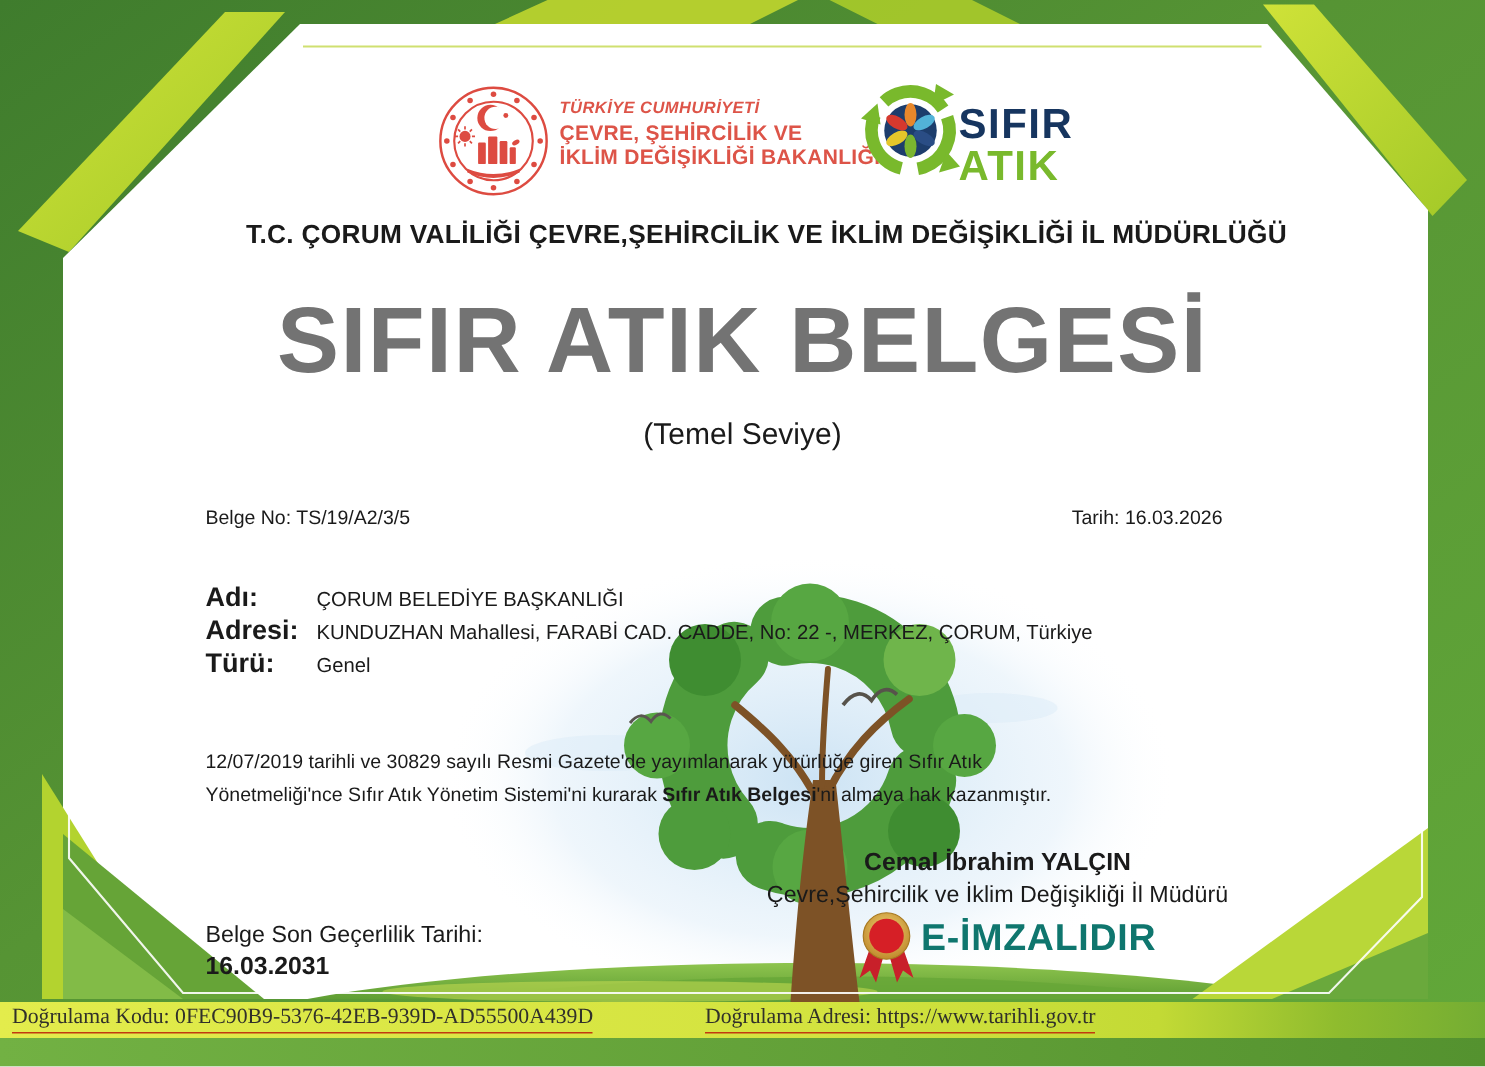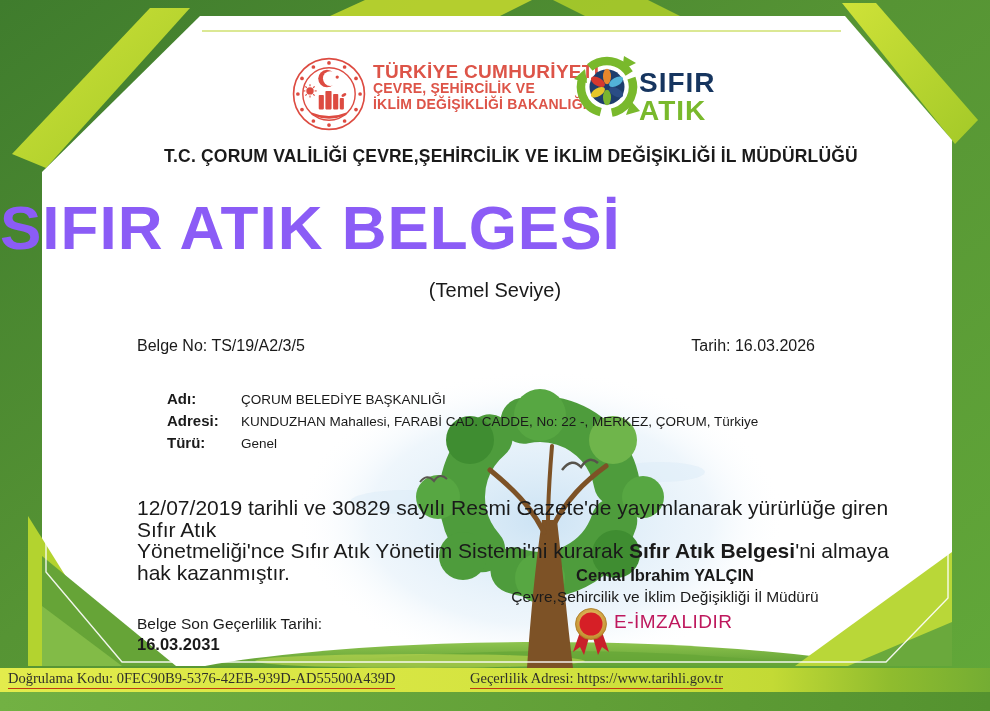--- a/index.html
+++ b/index.html
@@ -5,42 +5,42 @@
   html,body{margin:0;padding:0;background:#e8e8e8;}
   #stage{
     position:relative;width:990px;height:711px;overflow:hidden;
     font-family:"Liberation Sans", sans-serif;color:#1a1a1a;background:#fff;
   }
   #bg-frame{position:absolute;left:0;top:0;width:990px;height:711px;}
   .abs{position:absolute;}
 
   
   .ministry-text{left:373px;top:64px;color:#dd5448;line-height:16px;}
-  .ministry-text .l1{font-size:19px;font-weight:600;letter-spacing:.3px;}
+  .ministry-text .l1{font-size:11px;font-weight:600;letter-spacing:.3px;font-style:italic;}
   .ministry-text .l2,.ministry-text .l3{font-size:14px;font-weight:bold;letter-spacing:.2px;}
 
   .authority{left:0;right:0;top:146px;text-align:center;font-size:17.5px;font-weight:bold;letter-spacing:.2px;padding-left:32px;}
-  .main-title{left:0;right:0;top:192px;font-size:62px;font-weight:bold;color:#8b5cf6;letter-spacing:1px;}
+  .main-title{left:0;right:0;top:192px;text-align:center;font-size:62px;font-weight:bold;color:#737373;letter-spacing:1px;}
   .sub-title{left:0;right:0;top:279px;text-align:center;font-size:20px;}
 
-  .meta-row{left:137px;top:337px;width:678px;display:flex;justify-content:space-between;font-size:16px;}
+  .meta-row{left:137px;top:337px;width:678px;display:flex;justify-content:space-between;font-size:13px;}
 
   .details{left:137px;top:388px;font-size:13.5px;line-height:21.2px;}
   .details .row{white-space:nowrap;}
-  .details .lbl{display:inline-block;width:74px;font-weight:bold;font-size:15px;vertical-align:baseline;margin-left:30px;}
+  .details .lbl{display:inline-block;width:74px;font-weight:bold;font-size:18px;vertical-align:baseline;}
   .details .val{font-weight:normal;}
 
-  .body-par{left:137px;top:497px;width:770px;font-size:21px;line-height:21.5px;}
+  .body-par{left:137px;top:497px;width:770px;font-size:13px;line-height:21.5px;}
   .body-par b{font-weight:bold;}
 
   .signature{left:450px;top:566px;width:430px;text-align:center;}
   .signature .name{font-size:16.5px;font-weight:bold;margin-bottom:3px;}
   .signature .role{font-size:15.5px;}
 
-  .stamp-text{left:614px;top:611px;font-size:19px;font-weight:normal;color:#be185d;letter-spacing:.5px;}
+  .stamp-text{left:614px;top:611px;font-size:25px;font-weight:bold;color:#0f766e;letter-spacing:.5px;}
 
   .validity{left:137px;top:613px;font-size:15.5px;line-height:21px;}
   .validity .date{font-weight:bold;font-size:16.5px;}
 
   .footer-bar{left:0;top:668px;width:990px;height:24px;
     background:linear-gradient(90deg,#e3ec4c 0%,#d3e33f 55%,#c3da35 78%,#8fbc2e 90%,#74ad33 100%);}
   .footer-item{position:absolute;top:2px;font-family:"Liberation Serif", serif;font-size:14.5px;color:#30302a;
     padding-bottom:1px;border-bottom:1.5px solid #c23a10;white-space:nowrap;}
   .footer-item.code{left:8px;}
   .footer-item.addr{left:470px;}
@@ -240,19 +240,19 @@
     <div>Belge Son Geçerlilik Tarihi:</div>
     <div class="date">16.03.2031</div>
   </div>
 
   <div class="abs footer-bar">
     <span class="footer-item code">
       <span>Doğrulama Kodu:</span>
       <span>0FEC90B9-5376-42EB-939D-AD55500A439D</span>
     </span>
     <span class="footer-item addr">
-      <span>Geçerlilik Adresi:</span>
+      <span>Doğrulama Adresi:</span>
       <span>https://www.tarihli.gov.tr</span>
     </span>
   </div>
   <div class="abs footer-strip"></div>
 
 </div>
 
 </body></html>

